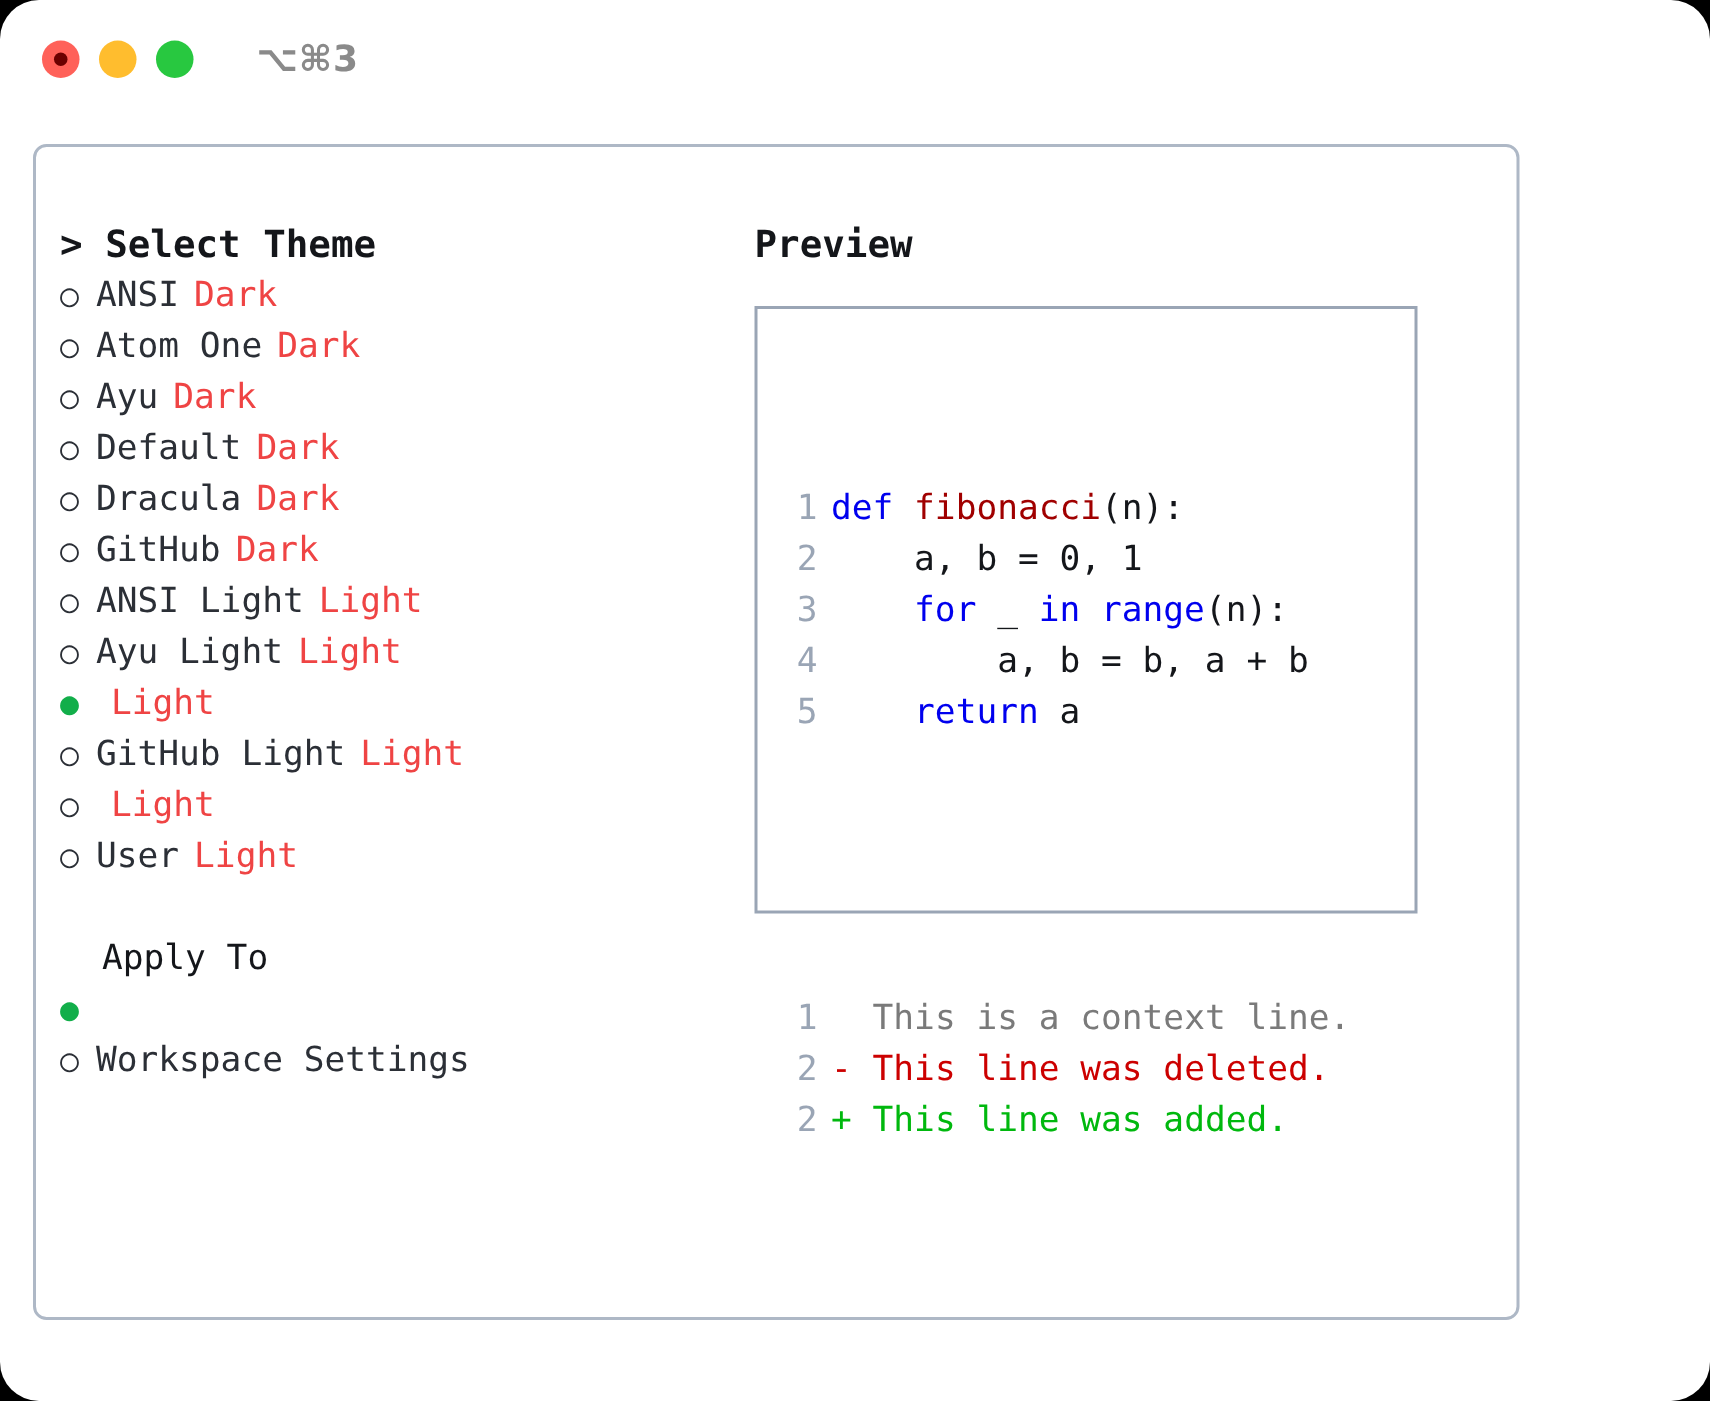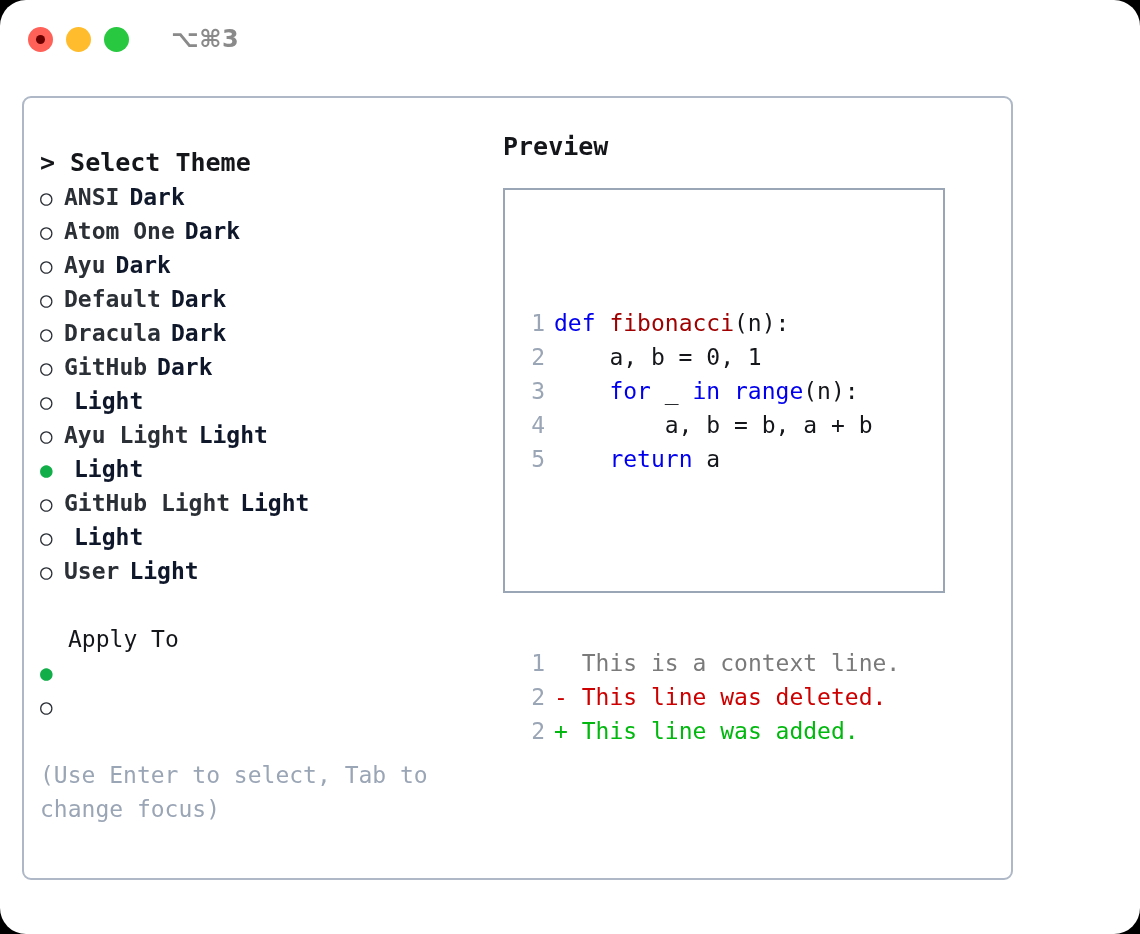--- a/index.html
+++ b/index.html
@@ -114,27 +114,27 @@
   .bullet {
     display: inline-block;
     width: 24px;
     flex: 0 0 24px;
     color: #2b2f36;
     font-size: 21px;
   }
   .bullet.on { color: #12ae4a; }
   .opt-name {
     color: #2b2f36;
-    font-weight: bold;
+    font-weight: normal;
   }
   .opt-row.selected .opt-name { color: #12ae4a; }
   .opt-tag {
-    color: #0f172a;
+    color: #ef4444;
     margin-left: 10px;
-    font-weight: bold;
+    font-weight: normal;
   }
 
   .section-gap { height: 34px; }
 
   .sub-heading {
     font-size: 23px;
     color: #14161a;
     line-height: 34px;
     height: 34px;
     padding-left: 28px;
@@ -146,21 +146,21 @@
     font-size: 23px;
     color: #9aa5b5;
     line-height: 34px;
     width: 400px;
   }
 
   
   .right-col {
     position: absolute;
     left: 479px;
-    top: 32px;
+    top: 48px;
     width: 490px;
   }
   .preview-title {
     font-size: 25px;
     font-weight: bold;
     color: #14161a;
     line-height: 34px;
   }
   .preview-box {
     margin-top: 24px;
@@ -218,38 +218,37 @@
 
         <div class="heading">&gt; Select Theme</div>
 
         <div id="theme-options">
             <div class="opt-row"><span class="bullet">○</span><span class="opt-name">ANSI</span><span class="opt-tag">Dark</span></div>
             <div class="opt-row"><span class="bullet">○</span><span class="opt-name">Atom One</span><span class="opt-tag">Dark</span></div>
             <div class="opt-row"><span class="bullet">○</span><span class="opt-name">Ayu</span><span class="opt-tag">Dark</span></div>
             <div class="opt-row"><span class="bullet">○</span><span class="opt-name">Default</span><span class="opt-tag">Dark</span></div>
             <div class="opt-row"><span class="bullet">○</span><span class="opt-name">Dracula</span><span class="opt-tag">Dark</span></div>
             <div class="opt-row"><span class="bullet">○</span><span class="opt-name">GitHub</span><span class="opt-tag">Dark</span></div>
-            <div class="opt-row"><span class="bullet">○</span><span class="opt-tag">Light</span></div>
+            <div class="opt-row"><span class="bullet">○</span><span class="opt-name">ANSI Light</span><span class="opt-tag">Light</span></div>
             <div class="opt-row"><span class="bullet">○</span><span class="opt-name">Ayu Light</span><span class="opt-tag">Light</span></div>
             <div class="opt-row selected"><span class="bullet on">●</span><span class="opt-tag">Light</span></div>
             <div class="opt-row"><span class="bullet">○</span><span class="opt-name">GitHub Light</span><span class="opt-tag">Light</span></div>
             <div class="opt-row"><span class="bullet">○</span><span class="opt-tag">Light</span></div>
             <div class="opt-row"><span class="bullet">○</span><span class="opt-name">User</span><span class="opt-tag">Light</span></div>
           </div>
 
         <div class="section-gap"></div>
 
         <div class="sub-heading">Apply To</div>
 
         <div id="apply-options">
             <div class="opt-row selected"><span class="bullet on">●</span></div>
-            <div class="opt-row"><span class="bullet">○</span></div>
+            <div class="opt-row"><span class="bullet">○</span><span class="opt-name">Workspace Settings</span></div>
           </div>
 
-        <div class="hint">(Use Enter to select, Tab to change focus)</div>
       </div>
 
       <div class="right-col">
         <div class="preview-title">Preview</div>
         <div class="preview-box">
           <div class="code">
             <div id="code-lines"><div class="code-line"><span class="ln">1</span><span class="kw">def </span><span class="fn">fibonacci</span><span class="plain">(n):</span></div><div class="code-line"><span class="ln">2</span><span class="plain">    a, b = 0, 1</span></div><div class="code-line"><span class="ln">3</span><span class="plain">    </span><span class="kw">for</span><span class="plain"> _ </span><span class="kw">in range</span><span class="plain">(n):</span></div><div class="code-line"><span class="ln">4</span><span class="plain">        a, b = b, a + b</span></div><div class="code-line"><span class="ln">5</span><span class="plain">    </span><span class="kw">return</span><span class="plain"> a</span></div></div>
             <div class="blank-line"></div>
             <div id="diff-lines"><div class="code-line"><span class="ln">1</span><span class="ctx"> </span><span class="ctx"> </span><span class="ctx">This is a context line.</span></div><div class="code-line"><span class="ln">2</span><span class="del">-</span><span class="del"> </span><span class="del">This line was deleted.</span></div><div class="code-line"><span class="ln">2</span><span class="add">+</span><span class="add"> </span><span class="add">This line was added.</span></div></div>
           </div>

